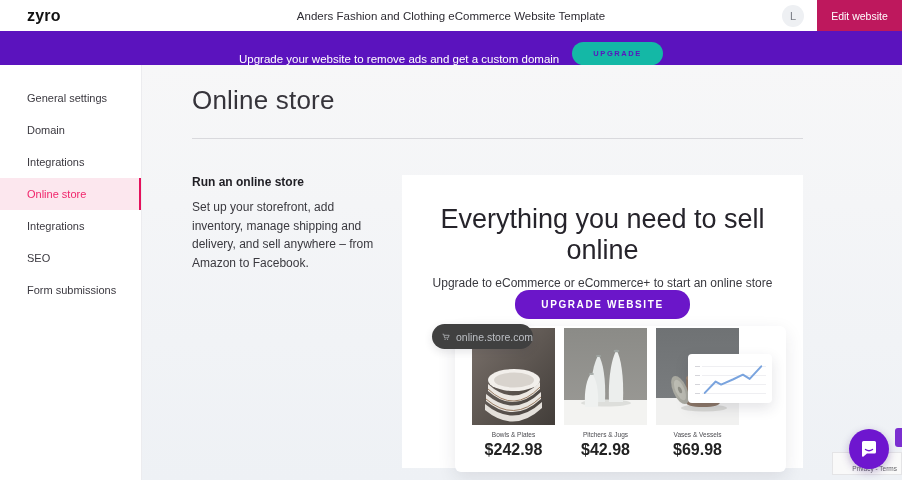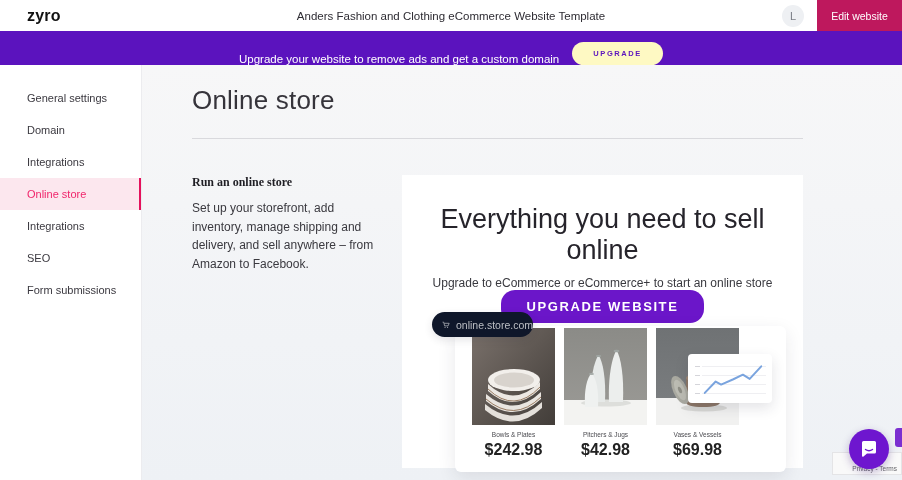--- a/index.html
+++ b/index.html
@@ -12,55 +12,55 @@
   .topbar-title { position:absolute; left:0; right:0; text-align:center; font-size:11.5px; color:#2e2c33; }
   .topbar-right { margin-left:auto; display:flex; align-items:center; height:100%; }
   .avatar { width:22px; height:22px; border-radius:50%; background:#eef0f3; color:#7a7d85; font-size:11px;
             display:flex; align-items:center; justify-content:center; margin-right:13px; cursor:pointer; }
   .edit-btn { height:31px; width:85px; background:#be185d; color:#fff; border:none; font-size:10.5px;
               font-family:inherit; cursor:pointer; }
 
   
   .banner { height:34px; background:#5b13be; display:flex; align-items:flex-end; justify-content:center; gap:13px; }
   .banner-text { color:#fff; font-size:11.5px; }
-  .banner-btn { background:#fef9c3; color:#5b13be; border:none; border-radius:13px; padding:7px 21px;
+  .banner-btn { background:#14b8a6; color:#5b13be; border:none; border-radius:13px; padding:7px 21px;
                 font-size:7.5px; font-weight:bold; letter-spacing:1.6px; font-family:inherit; cursor:pointer; }
 
   
   .body-row { display:flex; height:415px; }
   .sidebar { width:142px; background:#fff; border-right:1px solid #ececef; padding-top:17px; flex:none; }
   .side-item { padding:10px 14px 10px 27px; font-size:11px; color:#3a383f; cursor:pointer; }
   .side-item.active { background:#fce7ee; color:#f0256b; border-right:2px solid #e4115c; }
 
   .main { flex:1; background:linear-gradient(180deg,#f7f7f8 0%,#eef1f5 100%); padding:20px 99px 0 50px; position:relative; }
   .page-title { font-size:26px; font-weight:400; color:#36343b; letter-spacing:.2px; }
   .main hr { border:none; border-top:1px solid #d9d9dd; margin-top:22px; }
   .content-row { display:flex; margin-top:36px; align-items:flex-start; }
   .left-col { width:210px; flex:none; padding-right:15px; }
-  .left-col h3 { font-size:12px; color:#1f1e24; margin-bottom:9px;font-family:Liberation Serif, serif; }
+  .left-col h3 { font-size:12px; color:#1f1e24; margin-bottom:9px; }
   .left-col p { font-size:12px; color:#3a393f; line-height:1.55; }
 
   
   .card { flex:1; background:#fff; height:293px; text-align:center; padding-top:29px; position:relative; }
   .card-heading { font-size:27px; font-weight:400; color:#26242b;text-align:center; }
   .card-sub { font-size:12px; color:#39393f; margin-top:10px; }
   .upgrade-site-btn { background:#6b16c9; color:#fff; border:none; border-radius:14px;
-                      padding:9px 26px; font-size:13px; font-weight:bold; letter-spacing:1.6px;
+                      padding:9px 26px; font-size:10px; font-weight:bold; letter-spacing:1.6px;
                       font-family:inherit; cursor:pointer; }
 
   .product-panel { position:absolute; left:53px; top:151px; width:331px; height:146px; background:#fff;
                    border-radius:6px; box-shadow:0 6px 18px rgba(40,40,60,.10); z-index:2; padding:2px 0 0 17px;
                    display:flex; gap:9px; }
   .product { width:83px; text-align:center; }
   .product svg { display:block; width:83px; height:97px; }
   .product-name { font-size:6.5px; color:#4a4a4f; margin-top:6px; }
   .product-price { font-size:16px; font-weight:bold; color:#222; margin-top:3px; }
 
   
-  .store-pill { position:absolute; left:432px; top:312px; width:101px; height:25px; background:#0f172a;
+  .store-pill { position:absolute; left:432px; top:324px; width:101px; height:25px; background:#404040;
                 border-radius:13px; box-shadow:0 3px 9px rgba(40,40,60,.12); display:flex; align-items:center;
                 gap:6px; padding-left:10px; z-index:3; }
   .store-pill span { font-size:10.5px; color:#bcbfc4; }
 
   .chart-card { position:absolute; left:688px; top:354px; width:84px; height:49px; background:#fff;
                 border-radius:4px; box-shadow:0 5px 14px rgba(40,40,60,.13); z-index:3; }
   .gridline { position:absolute; left:7px; right:6px; height:1px; display:flex; align-items:center; }
   .gridline .tick { width:5px; height:1px; background:#d5d5da; margin-right:2px; }
   .gridline .gl { flex:1; height:1px; background:#efeff2; }
   .chart-card svg { position:absolute; left:10px; top:7px; width:68px; height:38px; }

